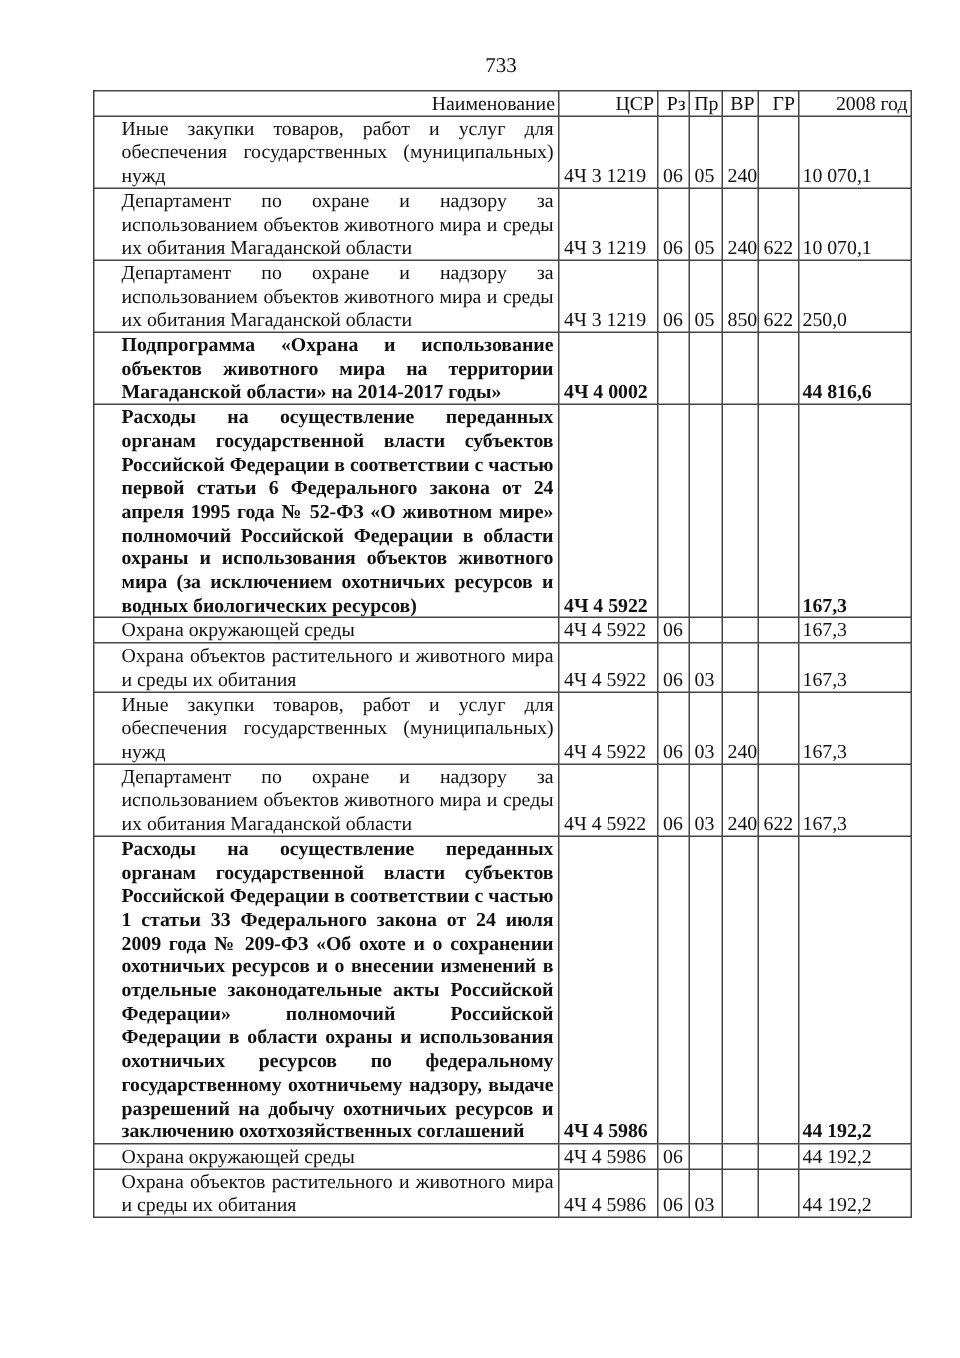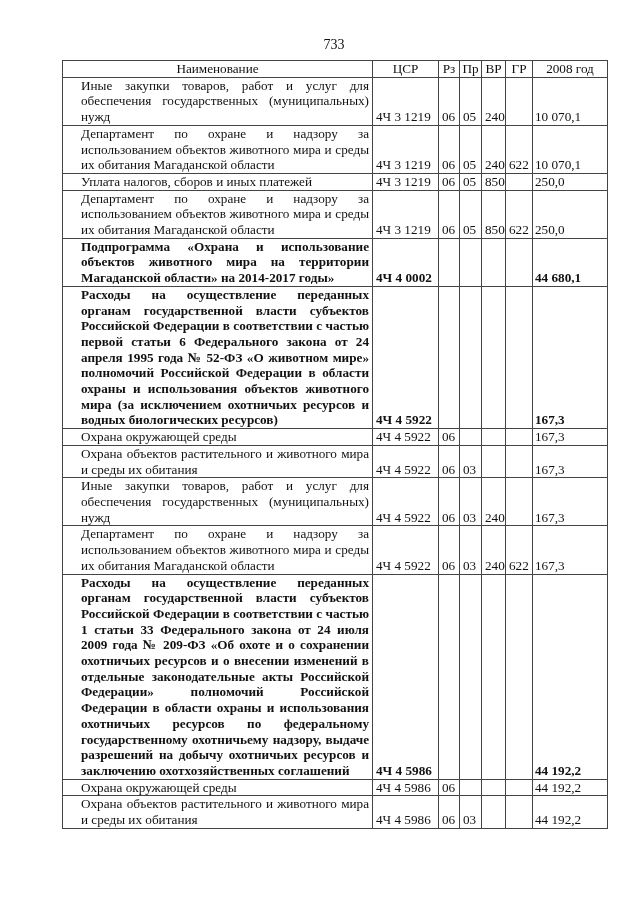--- a/index.html
+++ b/index.html
@@ -36,21 +36,21 @@
     }
     table.budget td, table.budget th {
       border: 1px solid #444;
       padding: 0 2px;
       vertical-align: bottom;
       white-space: nowrap;
       overflow: hidden;
     }
     table.budget th {
       font-weight: normal;
-      text-align: center;
+      text-align: right;
       vertical-align: middle;
       height: 15px;
     }
     table.budget td.name {
       white-space: normal;
       text-align: justify;
       text-align-last: left;
       padding-left: 18px;
       padding-right: 3px;
       hyphens: none;
@@ -112,48 +112,39 @@
     <td class="name">Департамент по охране и надзору за использованием объектов животного мира и среды их обитания Магаданской области</td>
     <td class="code">4Ч 3 1219</td>
     <td class="code">06</td>
     <td class="code">05</td>
     <td class="code">240</td>
     <td class="code">622</td>
     <td class="num">10 070,1</td>
   </tr>
 
 
-  <tr>
-    <td class="name">Уплата налогов, сборов и иных платежей</td>
-    <td class="code">4Ч 3 1219</td>
-    <td class="code">06</td>
-    <td class="code">05</td>
-    <td class="code">850</td>
-    <td class="code"></td>
-    <td class="num">250,0</td>
-  </tr>
 
   <tr>
     <td class="name">Департамент по охране и надзору за использованием объектов животного мира и среды их обитания Магаданской области</td>
     <td class="code">4Ч 3 1219</td>
     <td class="code">06</td>
     <td class="code">05</td>
     <td class="code">850</td>
     <td class="code">622</td>
     <td class="num">250,0</td>
   </tr>
 
   <tr class="bold">
     <td class="name">Подпрограмма «Охрана и использование объектов животного мира на территории Магаданской области» на 2014-2017 годы»</td>
     <td class="code">4Ч 4 0002</td>
     <td class="code"></td>
     <td class="code"></td>
     <td class="code"></td>
     <td class="code"></td>
-    <td class="num">44 680,1</td>
+    <td class="num">44 816,6</td>
   </tr>
 
   <tr class="bold">
     <td class="name">Расходы на осуществление переданных органам государственной власти субъектов Российской Федерации в соответствии с частью первой статьи 6 Федерального закона от 24 апреля 1995 года № 52-ФЗ «О животном мире» полномочий Российской Федерации в области охраны и использования объектов животного мира (за исключением охотничьих ресурсов и водных биологических ресурсов)</td>
     <td class="code">4Ч 4 5922</td>
     <td class="code"></td>
     <td class="code"></td>
     <td class="code"></td>
     <td class="code"></td>
     <td class="num">167,3</td>

